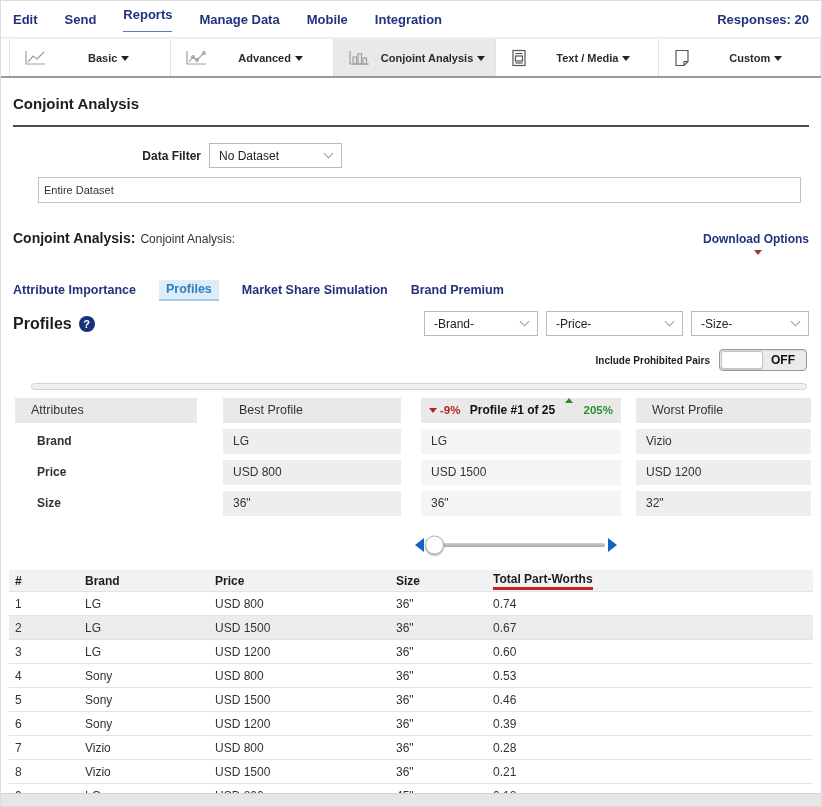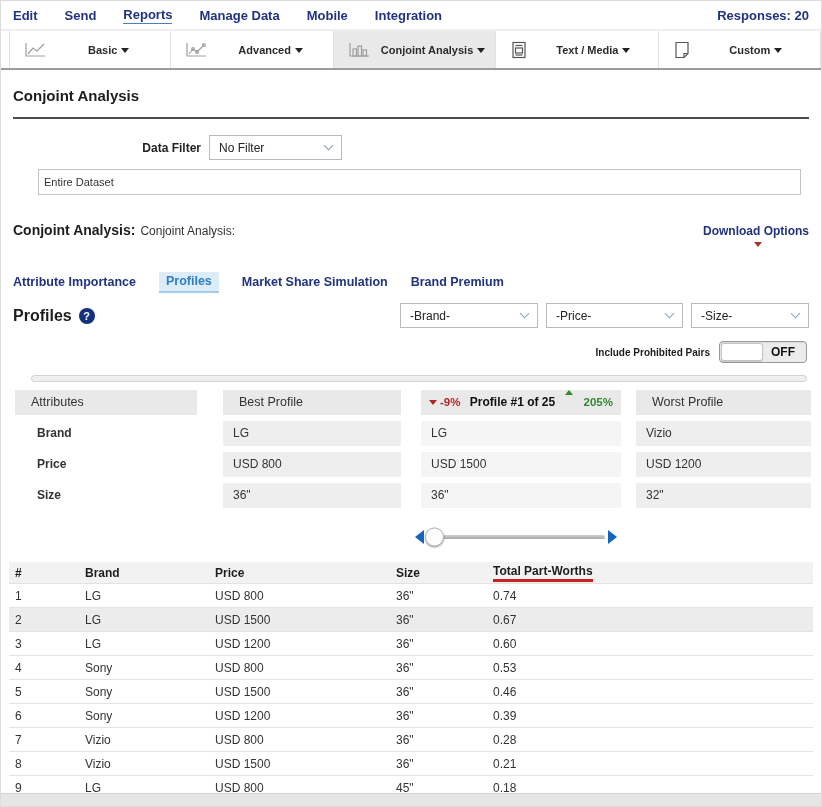--- a/index.html
+++ b/index.html
@@ -2,21 +2,21 @@
 <html><head>
 <meta charset="utf-8">
 <style>
   * { margin:0; padding:0; box-sizing:border-box; }
   body { background:#f2f2f2; font-family:"Liberation Sans", sans-serif; }
   .screen { width:822px; height:807px; background:#fff; border:1px solid #dcdcdc; position:relative; overflow:hidden; }
 
   
   .nav { display:flex; align-items:center; gap:27px; padding:6px 12px 5px; border-bottom:1px solid #ededed; }
   .nav-item { font-size:13px; font-weight:bold; color:#21337f; cursor:pointer; }
-  .nav-item.active { border-bottom:1.5px solid #4a7fc1; padding-bottom:1px; }
+  .nav-item.active { border-bottom:1.5px solid #4a7fc1; padding-bottom:9px; }
   .nav-responses { margin-left:auto; font-size:13px; font-weight:bold; color:#21337f; }
 
   
   .toolbar { display:flex; height:40px; border-top:1px solid #f0f0f0; border-bottom:2px solid #9b9b9b; padding-left:8px; background:#fff; }
   .tbtn { width:178px; display:flex; align-items:center; border-right:1px solid #e2e2e2; cursor:pointer; background:#fff; }
   .tbtn:first-child { border-left:1px solid #e2e2e2; }
   .tbtn.active { background:#e9e9e9; }
   .ticon { margin-left:13px; display:inline-flex; }
   .tlabel { flex:1; text-align:center; font-size:11px; font-weight:bold; color:#2b2b2b; white-space:nowrap; }
   .caret { display:inline-block; width:0; height:0; border-left:4px solid transparent; border-right:4px solid transparent; border-top:5px solid #222; margin-left:4px; vertical-align:middle; }
@@ -44,21 +44,21 @@
   .tabs { display:flex; gap:23px; margin:25px 12px 0; align-items:flex-end; }
   .tab { font-size:12.5px; font-weight:bold; color:#21337f; padding:2px 0 4px; cursor:pointer; }
   .tab.active { color:#2f7ec1; background:#dcecf8; padding:2px 7px 3px; border-bottom:2px solid #a5cce9; }
 
   
   .prof-row { display:flex; align-items:center; margin:10px 12px 0; }
   .prof-title { font-size:16px; font-weight:bold; color:#1d1d1d; }
   .help { display:inline-flex; width:16px; height:16px; border-radius:50%; background:#15307c; color:#fff; align-items:center; justify-content:center; margin-left:7px; cursor:pointer; }
   .help::after { content:"?"; font-size:11px; font-weight:bold; }
   .prof-filters { margin-left:auto; display:flex; gap:8px; }
-  .f-brand { width:138px; } .f-price { width:137px;gap:32px; } .f-size { width:118px; }
+  .f-brand { width:114px; } .f-price { width:137px;gap:32px; } .f-size { width:118px; }
 
   
   .pp-row { display:flex; align-items:center; justify-content:flex-end; margin:13px 14px 0; gap:9px; }
   .pp-label { font-size:10px; font-weight:bold; color:#1d1d1d; }
   .toggle { position:relative; width:88px; height:22px; border:1px solid #989898; border-radius:4px; background:#ebebeb; cursor:pointer; box-shadow:inset 0 1px 1px rgba(0,0,0,.08);text-align:center; }
   .toggle-knob { position:absolute; left:1px; top:1px; width:42px; height:18px; background:#fff; border:1px solid #c2c2c2; border-radius:3px; box-shadow:0 1px 1px rgba(0,0,0,.15); }
   .toggle-state { position:absolute; right:11px; top:0; line-height:21px; font-size:12px; font-weight:bold; color:#111; }
 
   
   .scroll-track { margin:12px 14px 0 30px; height:7px; border:1px solid #d2d2d2; background:#efefef; border-radius:4px; cursor:pointer; }
@@ -171,21 +171,21 @@
       <span class="tlabel"><span>Custom</span><span class="caret"></span></span>
     </div>
   </div>
 
   <div class="page-title">Conjoint Analysis</div>
   <div class="rule"></div>
 
   <div class="df-row">
     <span class="df-label">Data Filter</span>
     <div class="select-box df-select">
-      <span>No Filter</span>
+      <span>No Dataset</span>
       <span class="chev"></span>
     </div>
   </div>
   <div class="dataset-box">
     <span>Entire Dataset</span>
   </div>
 
   <div class="sec-head">
     <span class="sec-title">Conjoint Analysis:</span>
     <span class="sec-subtitle">Conjoint Analysis:</span>

